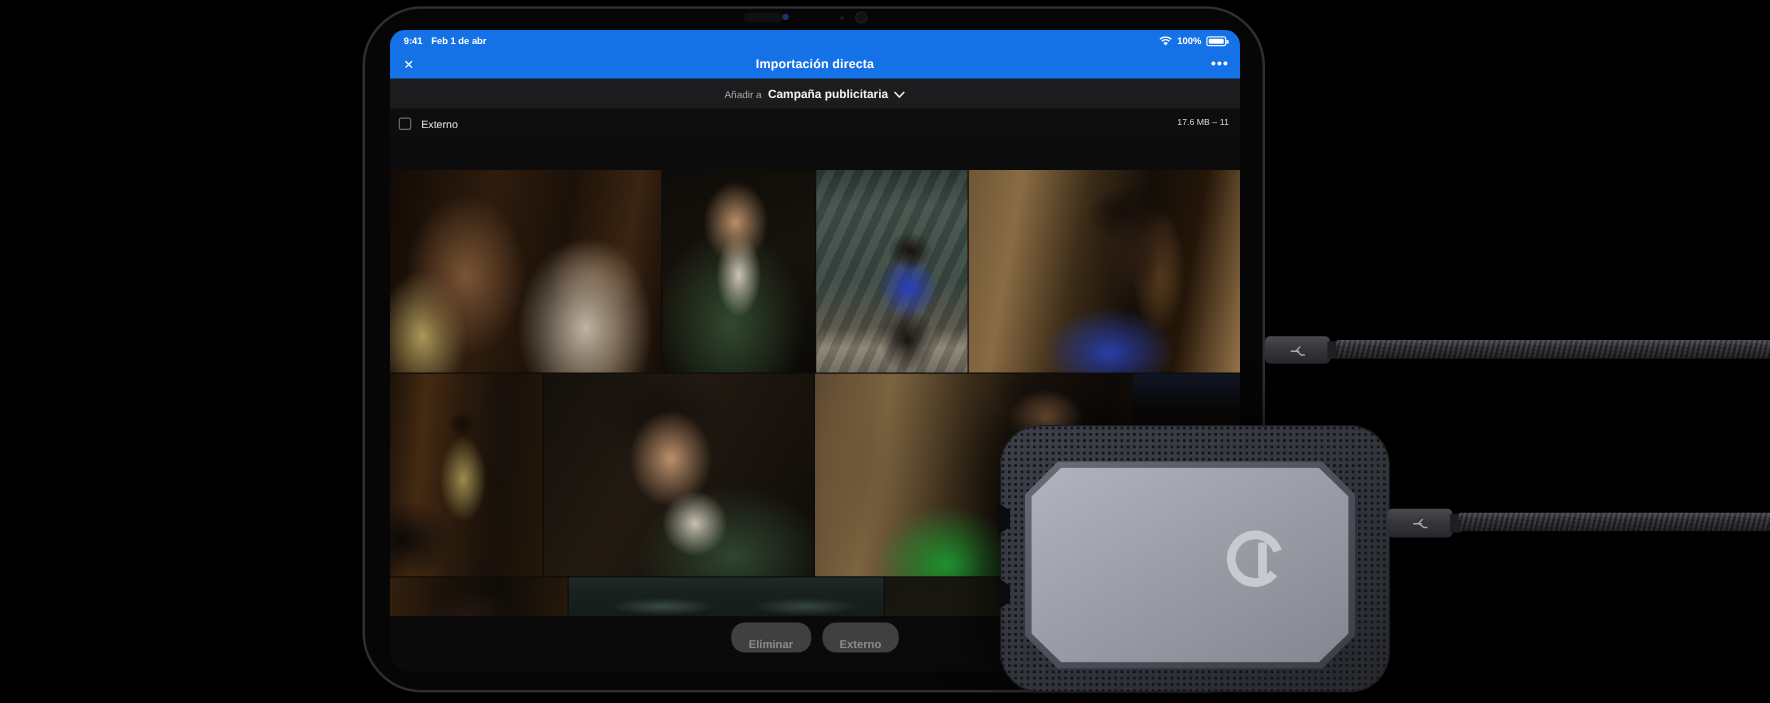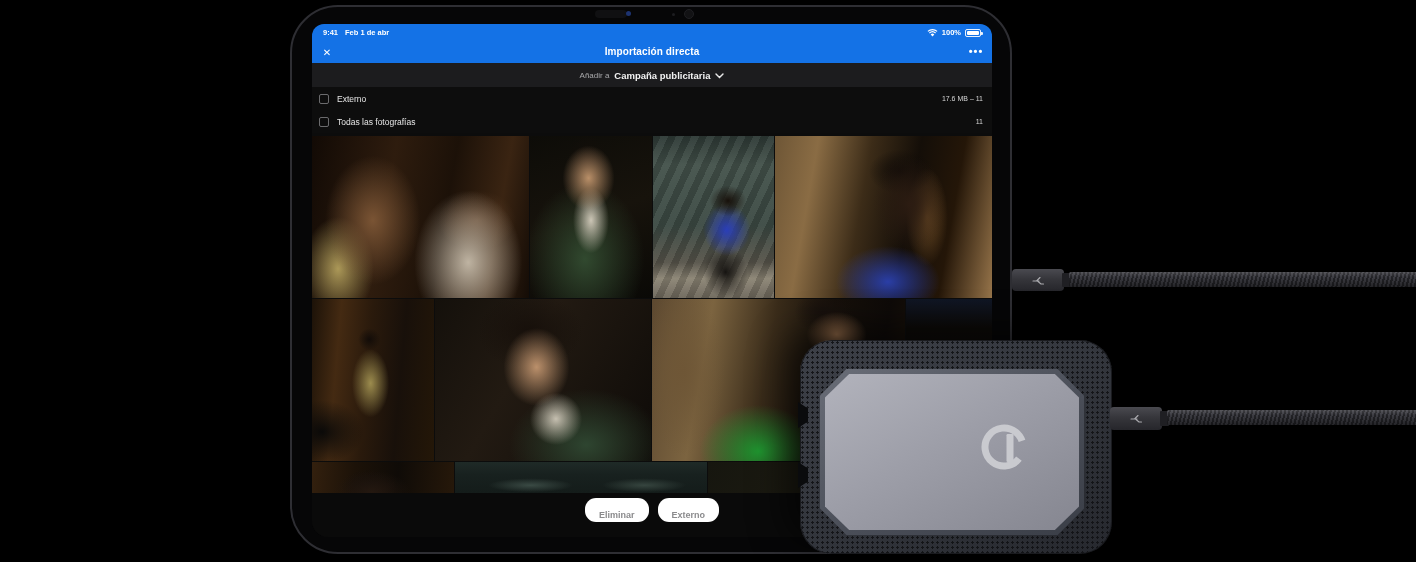--- a/index.html
+++ b/index.html
@@ -101,21 +101,21 @@
   .p10 { background:
     radial-gradient(60px 10px at 30% 75%, #3a4a44, rgba(0,0,0,0) 70%),
     radial-gradient(60px 10px at 75% 75%, #36453f, rgba(0,0,0,0) 70%),
     linear-gradient(180deg,#1f2a27 0%,#18211f 40%,#141c1a 100%); }
   .p11 { background:
     radial-gradient(30px 14px at 55% 45%, rgba(140,120,60,.4), rgba(0,0,0,0) 70%),
     linear-gradient(120deg,#16160f 0%,#1e1c12 50%,#121208 100%); }
 
   .footer { position:absolute; left:0; top:469px; width:100%; height:44px; background:#0a0a0a;
             display:flex; align-items:flex-start; justify-content:center; gap:9px; padding-top:5px; }
-  .pill-btn { height:21px; padding:12px 14px; border:none; border-radius:11px; background:#ffffff;
+  .pill-btn { height:21px; padding:12px 14px; border:none; border-radius:11px; background:#404040;
               color:#8b8b8d; font-size:9px; font-weight:600; font-family:"Liberation Sans",sans-serif; }
 
   
   .ssd { position:absolute; left:800px; top:340px; width:312px; height:214px; border-radius:32px;
          background-image:
            radial-gradient(rgba(16,17,20,.9) 1.1px, rgba(0,0,0,0) 1.4px),
            linear-gradient(150deg,#3d4048 0%,#34373e 45%,#26282e 100%);
          background-size:5px 5px, 100% 100%;
          box-shadow:-16px -10px 34px rgba(0,0,0,.55), 0 0 0 1px #1a1b1f inset; }
   .ssd-notch { position:absolute; left:-2px; width:10px; height:26px; background:#0a0b0d;
@@ -190,25 +190,20 @@
         <path d="M1 1 L4.5 4.6 L8 1" stroke="#e8e8e8" stroke-width="1.4" fill="none" stroke-linecap="round"></path>
       </svg>
     </div>
 
     <div class="rows">
       <div class="src-row">
         <div class="checkbox"></div>
         <span class="src-label">Externo</span>
         <span class="src-meta">17.6 MB – 11</span>
       </div>
-      <div class="src-row">
-        <div class="checkbox"></div>
-        <span class="src-label">Todas las fotografías</span>
-        <span class="src-meta">11</span>
-      </div>
     </div>
 
     <div class="photo p1" style="left:0;   top:112px; width:217px; height:162px;"></div>
     <div class="photo p2" style="left:218px; top:112px; width:122px; height:162px;"></div>
     <div class="photo p3" style="left:341px; top:112px; width:121px; height:162px;"></div>
     <div class="photo p4" style="left:463px; top:112px; width:217px; height:162px;"></div>
     <div class="photo p5" style="left:0;   top:275px; width:122px; height:162px;"></div>
     <div class="photo p6" style="left:123px; top:275px; width:216px; height:162px;"></div>
     <div class="photo p7" style="left:340px; top:275px; width:253px; height:162px;"></div>
     <div class="photo p8" style="left:594px; top:275px; width:86px;  height:162px;"></div>

